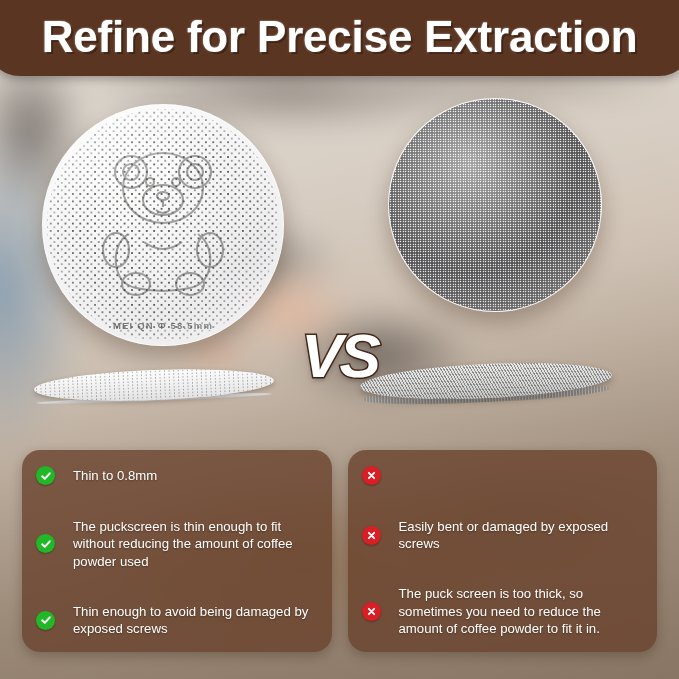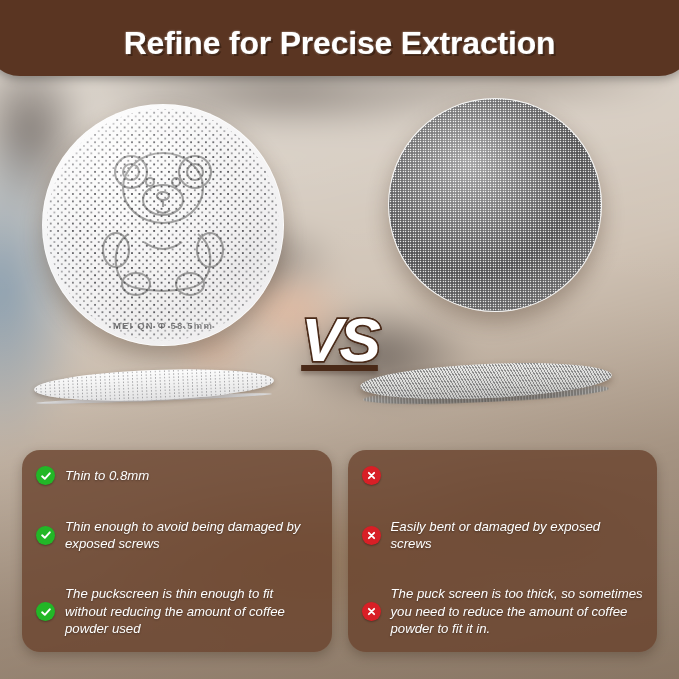--- a/index.html
+++ b/index.html
@@ -43,21 +43,21 @@
   #header{
     position:absolute; left:-14px; right:-14px; top:-16px; height:92px;
     background:#5a3522;
     border-radius:0 0 34px 34px;
     display:flex; align-items:flex-end; justify-content:center;
     padding-bottom:14px;
     box-shadow:0 3px 10px rgba(0,0,0,.30);
     z-index:6;
   }
   #header-title{
-    color:#fff; font-size:32px; font-weight:bold; letter-spacing:-.2px;
+    color:#fff; font-size:44px; font-weight:bold; letter-spacing:-.2px;
     white-space:nowrap;
     text-shadow:
       2px 2px 0 rgba(40,20,10,.55),
       0 0 2px rgba(255,255,255,.6);
   }
 
   
   #stage{ position:absolute; left:0; top:76px; width:679px; height:372px; z-index:3; }
   .side{ position:absolute; top:0; width:50%; height:100%; }
   .side.left{ left:0; }
@@ -177,43 +177,42 @@
     filter:blur(.4px);
   }
   #right-side-rim::after{
     content:""; position:absolute; inset:0; border-radius:50%;
     background-image:repeating-linear-gradient(90deg, rgba(255,255,255,.55) 0 1.2px, transparent 1.2px 3px);
     opacity:.7;
   }
 
   
   #vs-badge{
-    position:absolute; left:50%; top:228px; transform:translateX(-50%);
+    position:absolute; left:50%; top:244px; transform:translateX(-50%);
     z-index:5; font-size:62px; font-weight:bold; font-style:italic;
     color:#fff; letter-spacing:-3px;
     -webkit-text-stroke:3px #4a2a18;
     paint-order:stroke fill;
     text-shadow:0 3px 5px rgba(40,24,14,.35);
-    text-decoration:underline;
   }
 
   
   #panels{
     position:absolute; left:0; top:450px; width:679px; height:202px;
     display:flex; gap:16px; padding:0 22px; z-index:5;
   }
   .panel{
     flex:1; position:relative;
     background:rgba(104,64,42,.78);
     border-radius:18px;
     box-shadow:0 4px 12px rgba(40,24,14,.28);
     padding:16px 14px 14px 14px;
     display:flex; flex-direction:column; justify-content:space-between;
   }
-  .bullet{ display:flex; align-items:center; gap:10px;font-style:italic; }
+  .bullet{ display:flex; align-items:center; gap:18px; }
   .icon-badge{
     flex:0 0 auto; width:19px; height:19px; border-radius:50%;
     display:flex; align-items:center; justify-content:center;
     font-size:13px; font-weight:bold; color:#fff; line-height:1;
     box-shadow:0 1px 2px rgba(0,0,0,.3);
   }
   .icon-badge.ok{ background:#22b727; }
   .icon-badge.ok svg{ width:12px; height:12px; }
   .icon-badge.no{ background:#d81f26; }
   .bullet-text{
@@ -291,29 +290,29 @@
           </svg>
       </span>
       <span class="bullet-text">Thin to 0.8mm</span>
     </div>
     <div class="bullet">
       <span class="icon-badge ok">
         <svg viewBox="0 0 14 14">
             <path d="M2.5 7.4 L5.6 10.3 L11.4 3.9" fill="none" stroke="#fff" stroke-width="2.3" stroke-linecap="round" stroke-linejoin="round"></path>
           </svg>
       </span>
-      <span class="bullet-text">Thin enough to avoid being damaged by exposed screws</span>
+      <span class="bullet-text">The puckscreen is thin enough to fit without reducing the amount of coffee powder used</span>
     </div>
     <div class="bullet">
       <span class="icon-badge ok">
         <svg viewBox="0 0 14 14">
             <path d="M2.5 7.4 L5.6 10.3 L11.4 3.9" fill="none" stroke="#fff" stroke-width="2.3" stroke-linecap="round" stroke-linejoin="round"></path>
           </svg>
       </span>
-      <span class="bullet-text">The puckscreen is thin enough to fit without reducing the amount of coffee powder used</span>
+      <span class="bullet-text">Thin enough to avoid being damaged by exposed screws</span>
     </div>
   </div>
 
   <div class="panel" id="panel-con">
     <div class="bullet">
       <span class="icon-badge no">
         <svg viewBox="0 0 14 14" width="11" height="11">
             <path d="M3.6 3.6 L10.4 10.4 M10.4 3.6 L3.6 10.4" fill="none" stroke="#fff" stroke-width="2.3" stroke-linecap="round"></path>
           </svg>
       </span>

